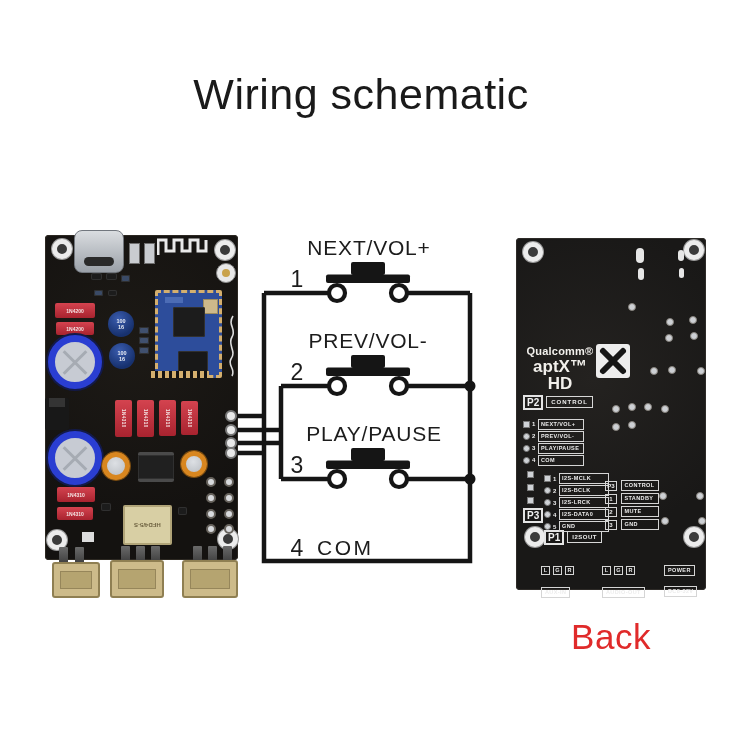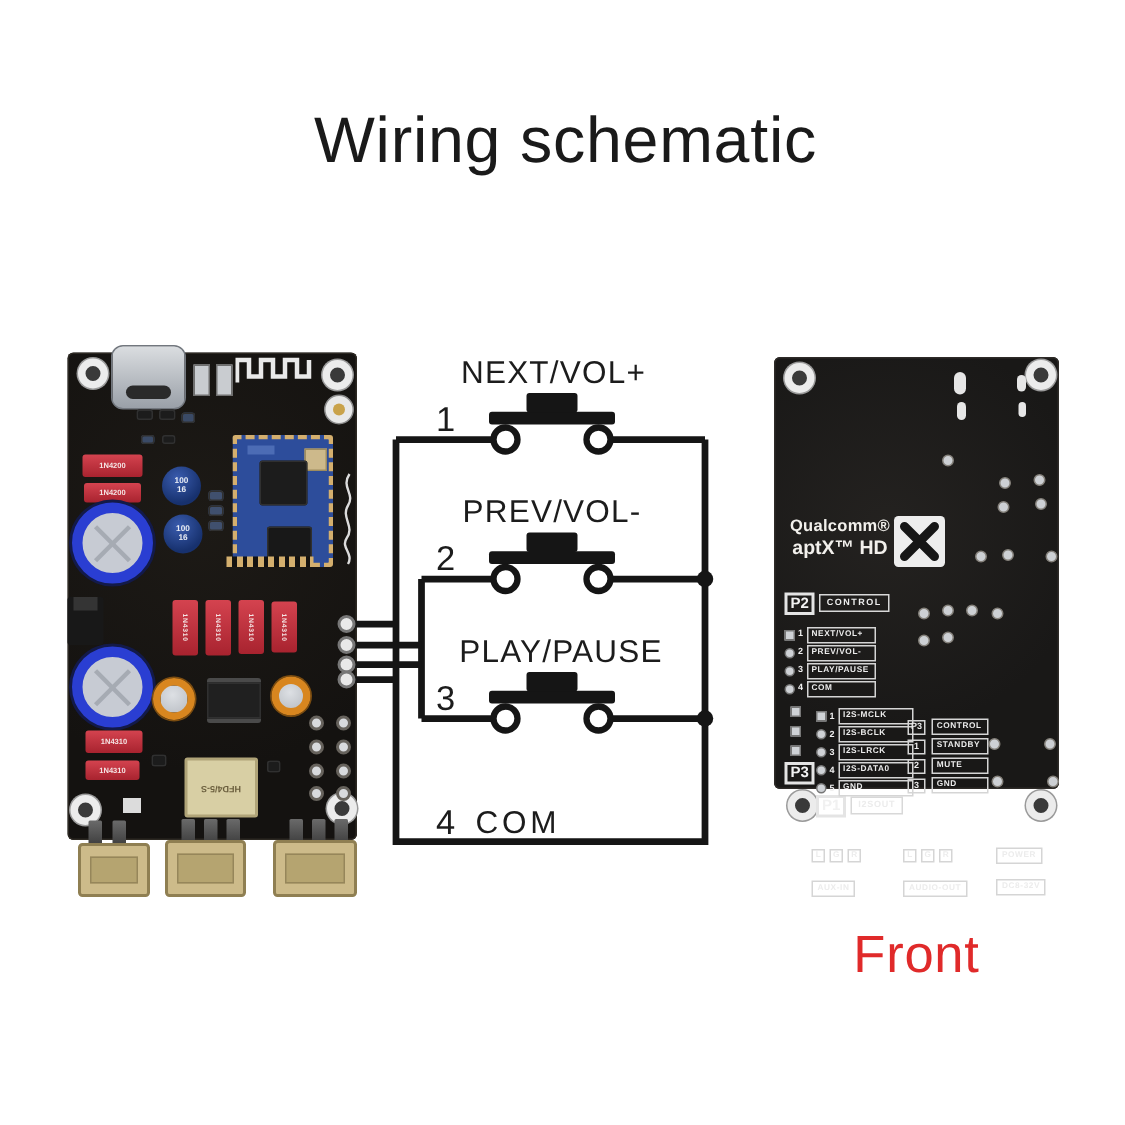--- a/index.html
+++ b/index.html
@@ -1,31 +1,31 @@
 <!DOCTYPE html>
 <html><head>
 <meta charset="utf-8">
 <style>
   html,body{margin:0;padding:0;background:#fff;}
   .stage{position:relative;width:750px;height:750px;background:#ffffff;overflow:hidden;
          font-family:"Liberation Sans",sans-serif;}
   .abs{position:absolute;}
   
   .title{position:absolute;left:0;top:70px;width:722px;text-align:center;
-         font-size:43px;color:#1a1a1a;letter-spacing:.5px;margin-left:16px;}
+         font-size:43px;color:#1a1a1a;letter-spacing:.5px;}
   .caption{position:absolute;top:617px;text-align:center;font-size:35px;font-weight:500;
            color:#e02a2a;letter-spacing:.5px;}
   .cap-front{left:45px;width:193px;}
   .cap-back{left:516px;width:190px;}
   
   .board{position:absolute;border-radius:4px;}
   .board-front{left:45px;top:235px;width:193px;height:325px;
                background:radial-gradient(circle at 45% 35%, #1d1a16 0%, #141210 70%);
                box-shadow:inset 0 0 0 1px #2c2822;}
-  .board-back{left:516px;top:238px;width:190px;height:288px;
+  .board-back{left:516px;top:238px;width:190px;height:352px;
               background:radial-gradient(circle at 40% 40%, #242220 0%, #191817 65%);
               box-shadow:inset 0 0 0 1px #2e2b28;}
   
   .hole{position:absolute;border-radius:50%;background:#3a3a3a;border:5px solid #ececec;box-shadow:0 0 0 1px #9a9a9a;}
   .pd{position:absolute;width:8px;height:8px;border-radius:50%;background:#cdd0d4;border:1px solid #84807a;box-sizing:border-box;}
   .sqp{position:absolute;width:7px;height:7px;background:#cfd2d6;border:1px solid #777;box-sizing:border-box;}
   .chip{position:absolute;background:#1c1c1c;border-radius:2px;box-shadow:inset 0 0 0 1px #303030;}
   .redc{position:absolute;background:linear-gradient(180deg,#d4434f,#a8232f);border-radius:2px;
         color:#f4e3e3;font-size:5px;font-weight:bold;display:flex;align-items:center;justify-content:center;
         text-align:center;overflow:hidden;}
@@ -55,21 +55,21 @@
   .lb{display:inline-block;border:1px solid #d5d5d5;color:#ececec;font-weight:bold;font-size:5.5px;
       line-height:7px;letter-spacing:.4px;padding:1px 2px;vertical-align:middle;min-width:40px;}
   .numbox{display:inline-block;border:1px solid #d5d5d5;color:#ececec;font-weight:bold;font-size:6px;
           line-height:8px;width:10px;text-align:center;vertical-align:middle;}
   .pinbox{display:inline-block;border:1px solid #d5d5d5;color:#ececec;font-weight:bold;font-size:5.5px;
           line-height:7px;width:7px;text-align:center;margin-right:3px;}
   .iolb{display:inline-block;border:1px solid #d5d5d5;color:#ececec;font-weight:bold;font-size:5.5px;
         line-height:7px;letter-spacing:.4px;padding:1px 3px;}
   .brand{position:absolute;left:8px;top:108px;width:72px;text-align:center;color:#f2f0ec;font-weight:bold;line-height:1.05;}
   .brand .l1{font-size:11px;letter-spacing:.2px;}
-  .brand .l2{font-size:13px;}
+  .brand .l2{font-size:17px;}
   .xsq{position:absolute;left:80px;top:106px;width:34px;height:34px;background:#ededed;border-radius:3px;}
   .overlay{position:absolute;left:0;top:0;pointer-events:none;}
   .wlabel{font-size:21px;fill:#1c1c1c;letter-spacing:.8px;}
   .wnum{font-size:23px;fill:#1c1c1c;}
 </style>
 </head>
 <body>
 
 <div class="stage">
 
@@ -343,14 +343,14 @@
     <text class="wlabel" x="369" y="255" text-anchor="middle">NEXT/VOL+</text>
     <text class="wlabel" x="368" y="348" text-anchor="middle">PREV/VOL-</text>
     <text class="wlabel" x="374" y="441" text-anchor="middle">PLAY/PAUSE</text>
     <text class="wnum" x="297" y="287" text-anchor="middle">1</text>
     <text class="wnum" x="297" y="380" text-anchor="middle">2</text>
     <text class="wnum" x="297" y="473" text-anchor="middle">3</text>
     <text class="wnum" x="297" y="556" text-anchor="middle">4</text>
     <text class="wlabel" x="317" y="555" style="letter-spacing:2.5px;">COM</text>
   </svg>
 
-  <div class="caption cap-back">Front</div>
+  <div class="caption cap-back">Back</div>
 </div>
 
 </body></html>

